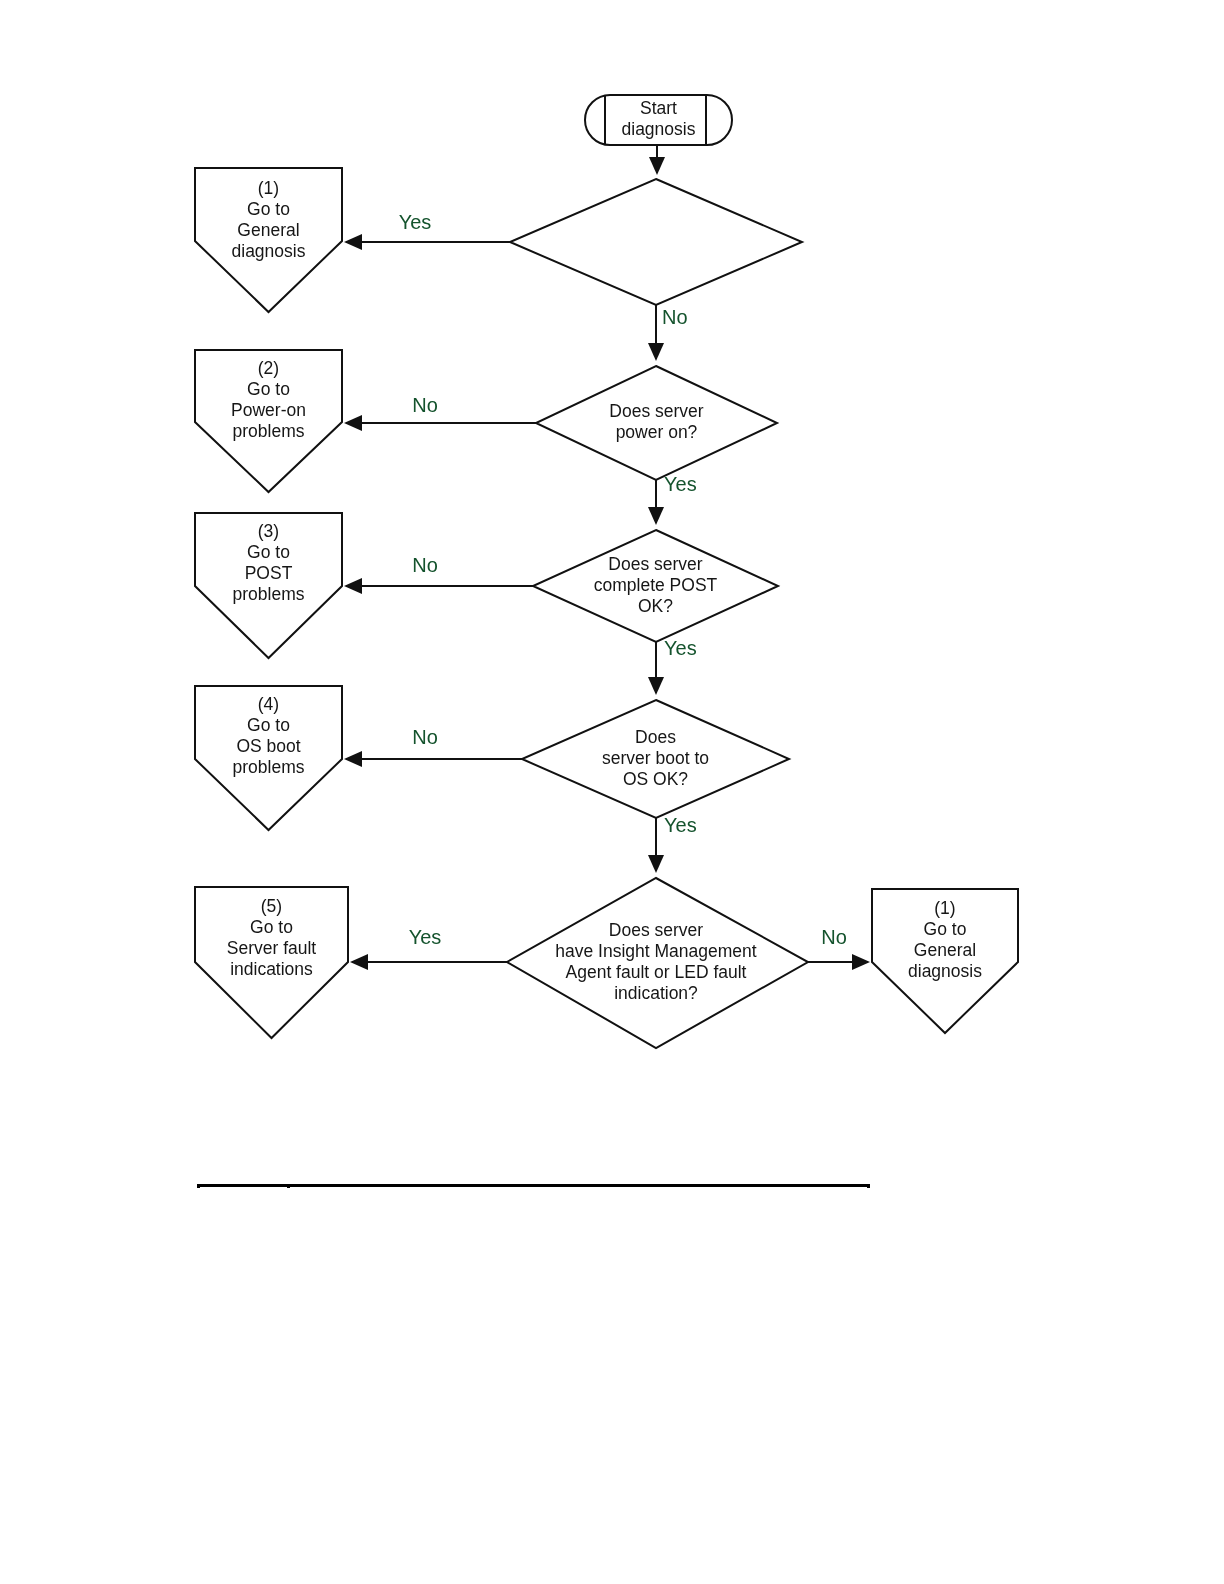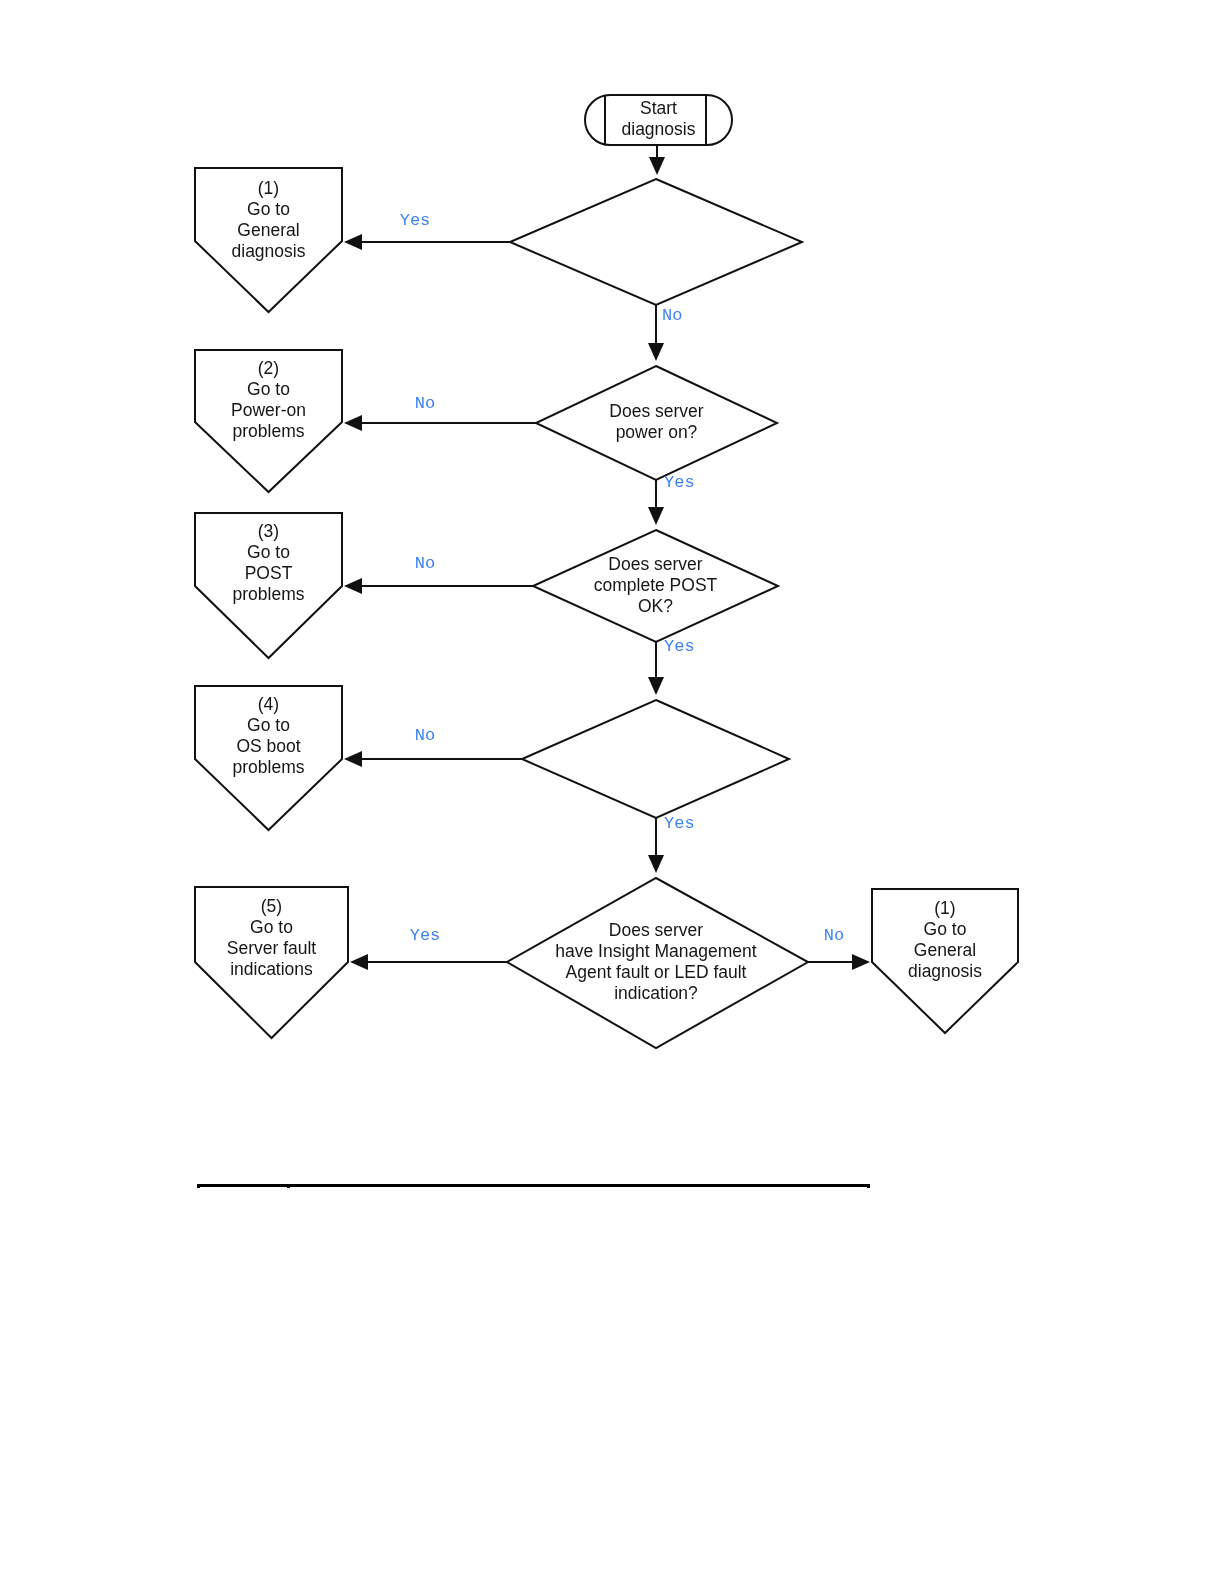--- a/index.html
+++ b/index.html
@@ -17,23 +17,22 @@
     position: absolute;
     text-align: center;
     white-space: pre-line;
     font-size: 17.5px;
     line-height: 21px;
     color: #161616;
   }
   .edge-label {
     position: absolute;
     text-align: center;
-    font-size: 17px;
-    color: #3b82f6;
-    font-family: Liberation Mono, monospace;
+    font-size: 20px;
+    color: #14532d;
   }
   table.blank-table {
     position: absolute;
     left: 197px;
     top: 1184px;
     width: 673px;
     border-collapse: collapse;
     table-layout: fixed;
     background: #fff;
   }
@@ -102,20 +101,23 @@
   </svg>
 
   <div class="node-label" style="left:585px; top:98px; width:147px;">Start
 diagnosis</div>
 
   <div class="node-label" style="left:536px; top:401px; width:241px;">Does server
 power on?</div>
   <div class="node-label" style="left:533px; top:554px; width:245px;">Does server
 complete POST
 OK?</div>
+  <div class="node-label" style="left:522px; top:727px; width:267px;">Does
+server boot to
+OS OK?</div>
   <div class="node-label" style="left:506px; top:920px; width:300px;">Does server
 have Insight Management
 Agent fault or LED fault
 indication?</div>
 
   <div class="node-label" style="left:195px; top:178px; width:147px;">(1)
 Go to
 General
 diagnosis</div>
   <div class="node-label" style="left:195px; top:358px; width:147px;">(2)

